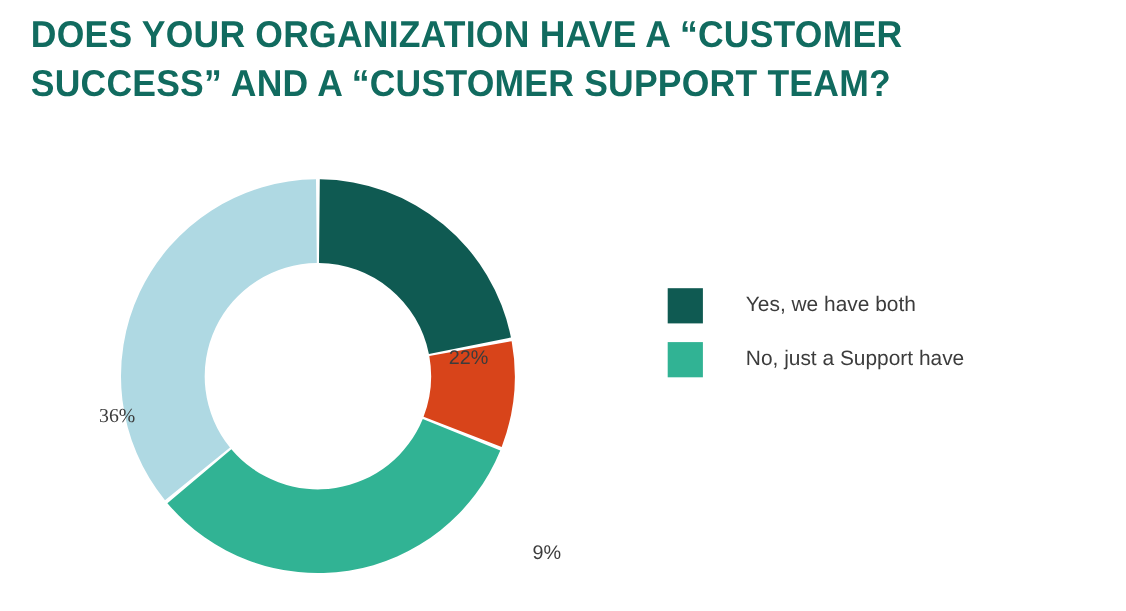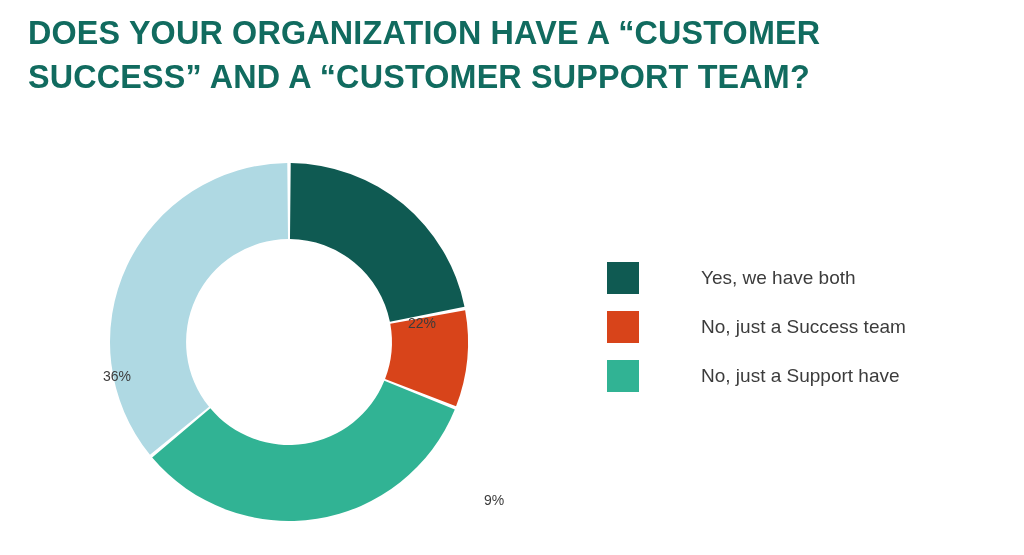--- a/index.html
+++ b/index.html
@@ -44,47 +44,47 @@
   }
   #donut-svg {
     position: absolute;
     left: 0;
     top: 0;
   }
 
   .pct-label {
     position: absolute;
     color: #3c3c3c;
-    font-size: 14px;
+    font-size: 18px;
     font-family: "Liberation Sans", sans-serif;
     white-space: nowrap;
   }
   #pct-label-0 { left: 408px; top: 175px; }
   #pct-label-1 { left: 484px; top: 352px; }
-  #pct-label-3 { left: 103px;  top: 228px; }
+  #pct-label-3 { left: 90px;  top: 228px; font-family: Liberation Serif, serif; }
 
   
   #legend {
     position: absolute;
     left: 607px;
     top: 253px;
     width: 400px;
   }
   .legend-row {
     display: flex;
     align-items: center;
     height: 49px;
   }
   .legend-swatch {
     width: 32px;
     height: 32px;
     flex: 0 0 32px;
   }
   .legend-label {
-    margin-left: 62px;
+    margin-left: 39px;
     color: #3c3c3c;
     font-size: 19px;
     font-family: "Liberation Sans", sans-serif;
     white-space: nowrap;
   }
 </style>
 </head>
 <body>
 
 <div id="chart-title">Does your organization have a “customer
@@ -107,23 +107,19 @@
   <div class="pct-label" id="pct-label-3">36%</div>
 </div>
 
 <div id="legend">
 
   <div class="legend-row">
     <div class="legend-swatch" id="legend-swatch-0" style="background: rgb(15, 90, 82);"></div>
     <div class="legend-label">Yes, we have both</div>
   </div>
 
-  <div class="legend-row">
-    <div class="legend-swatch" id="legend-swatch-1" style="background: rgb(216, 68, 26);"></div>
-    <div class="legend-label">No, just a Success team</div>
-  </div>
 
   <div class="legend-row">
     <div class="legend-swatch" id="legend-swatch-2" style="background: rgb(49, 179, 148);"></div>
     <div class="legend-label">No, just a Support have</div>
   </div>
 
 </div>
 
 </body></html>

